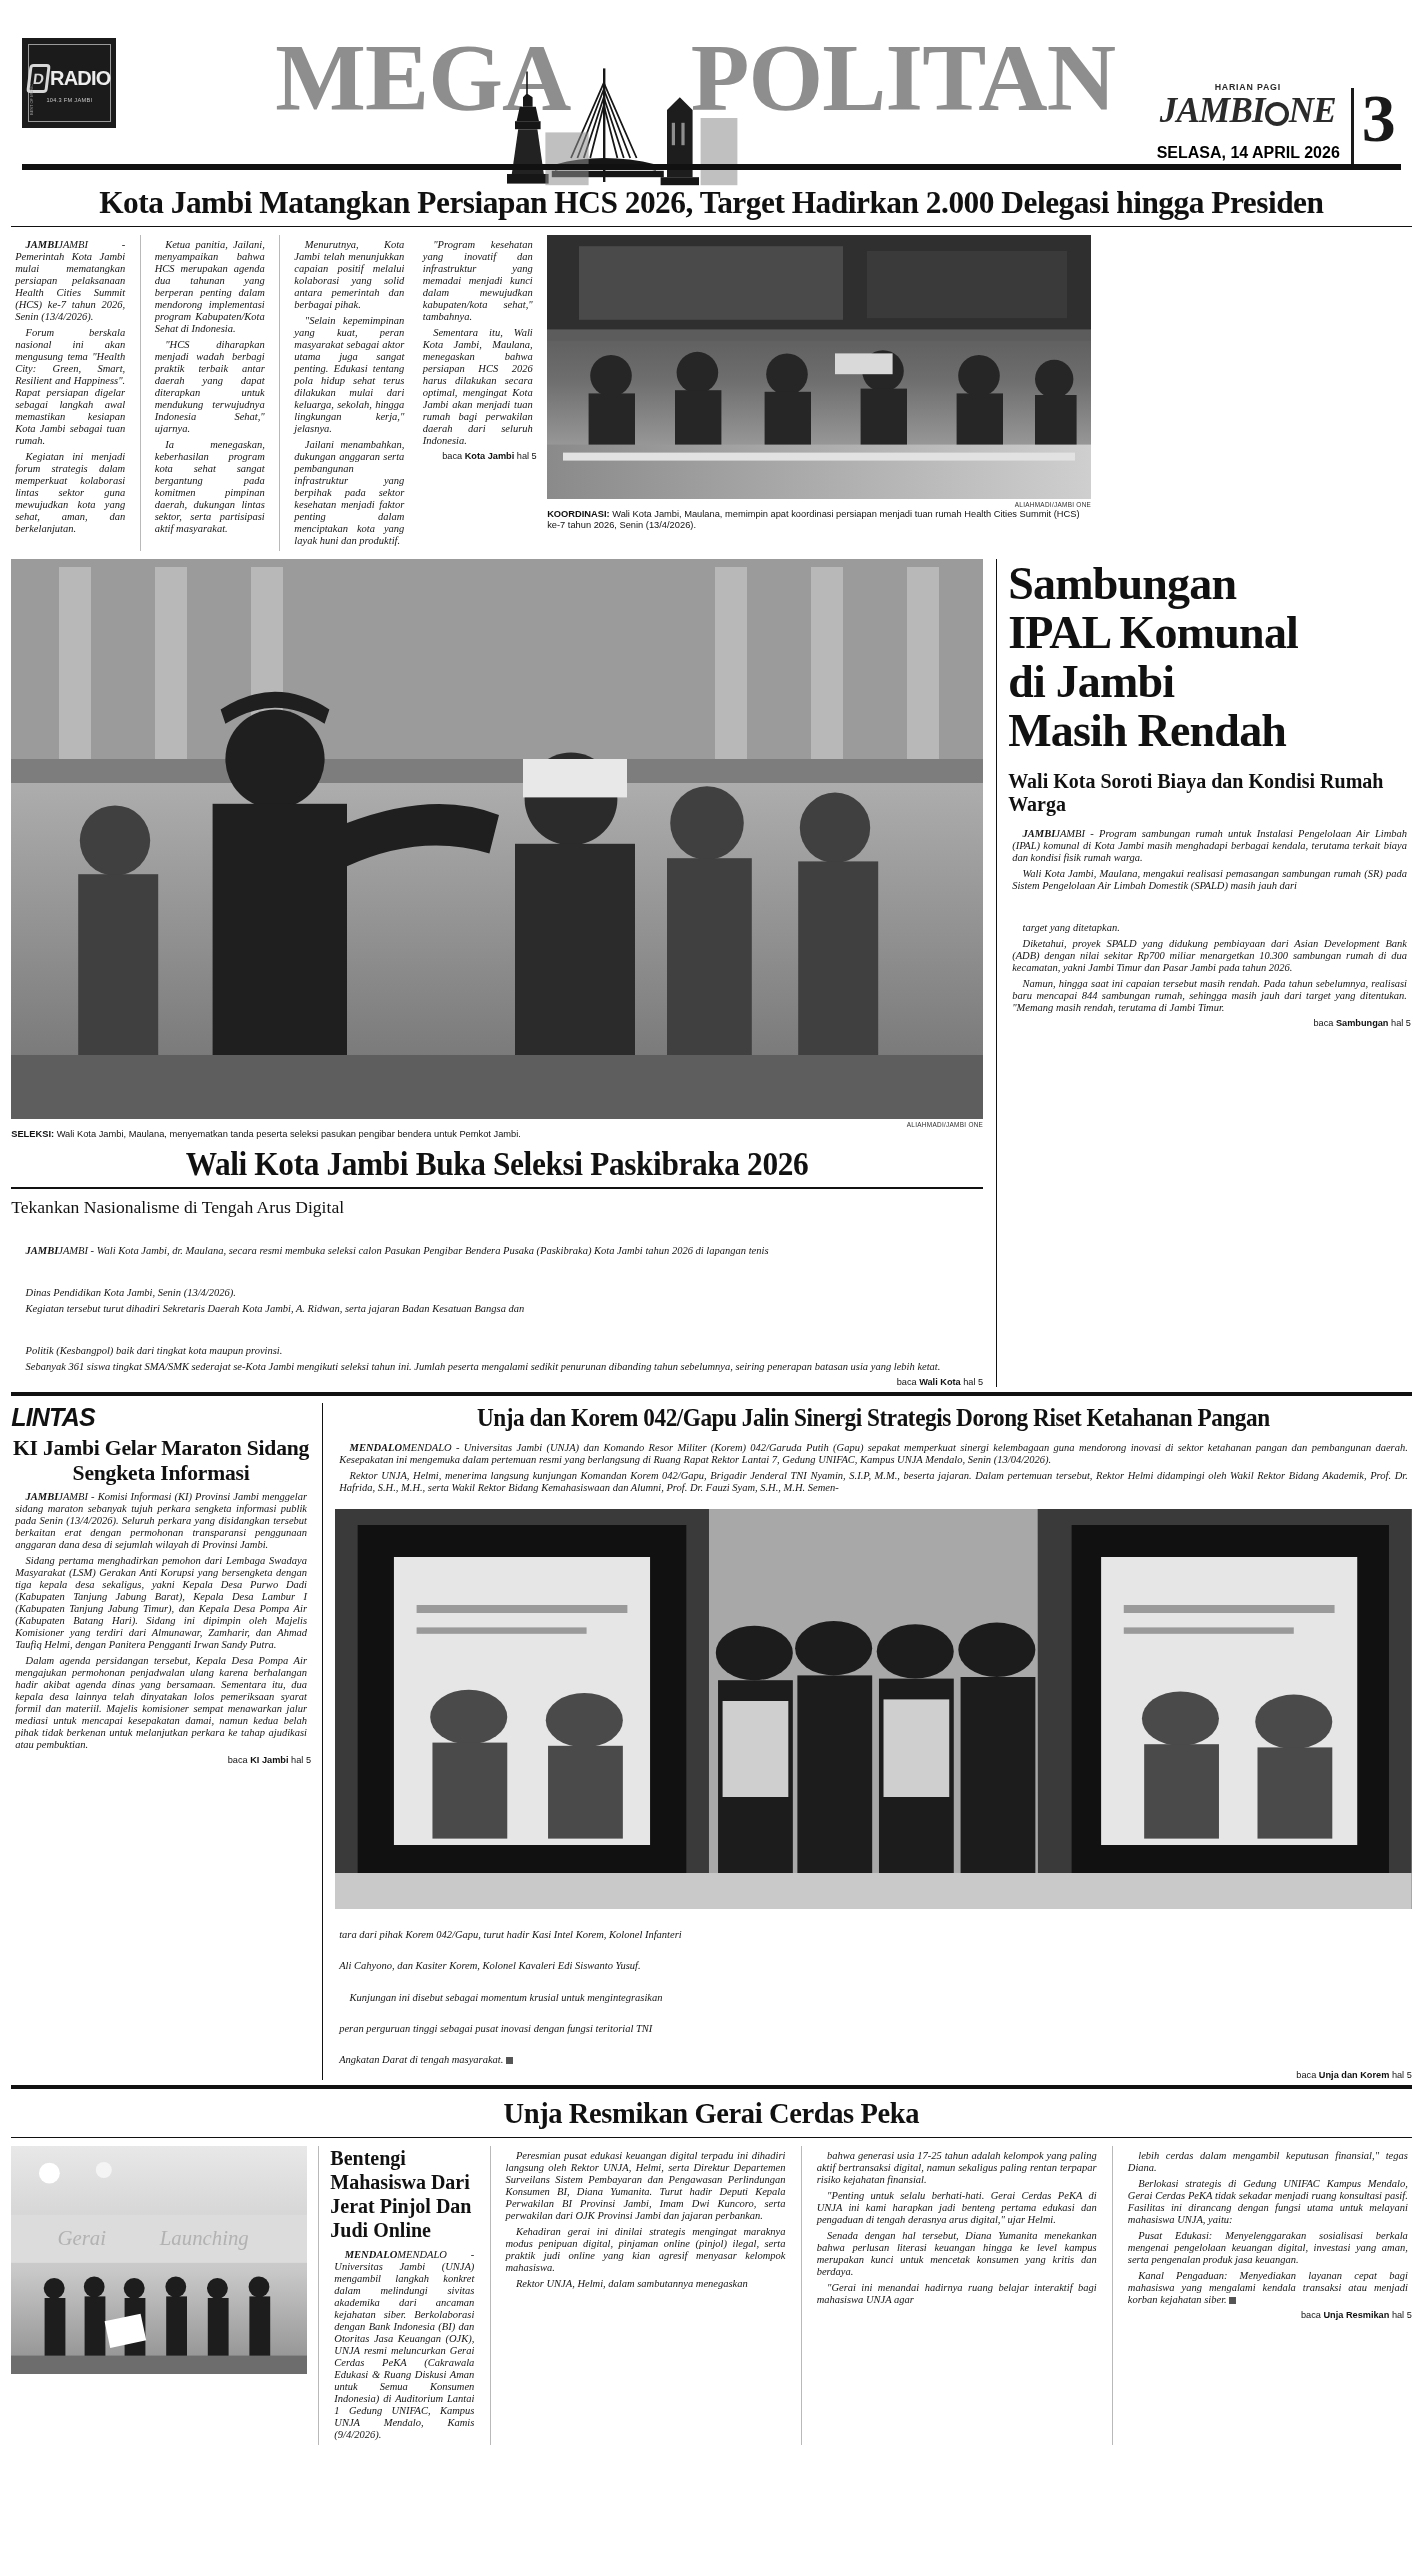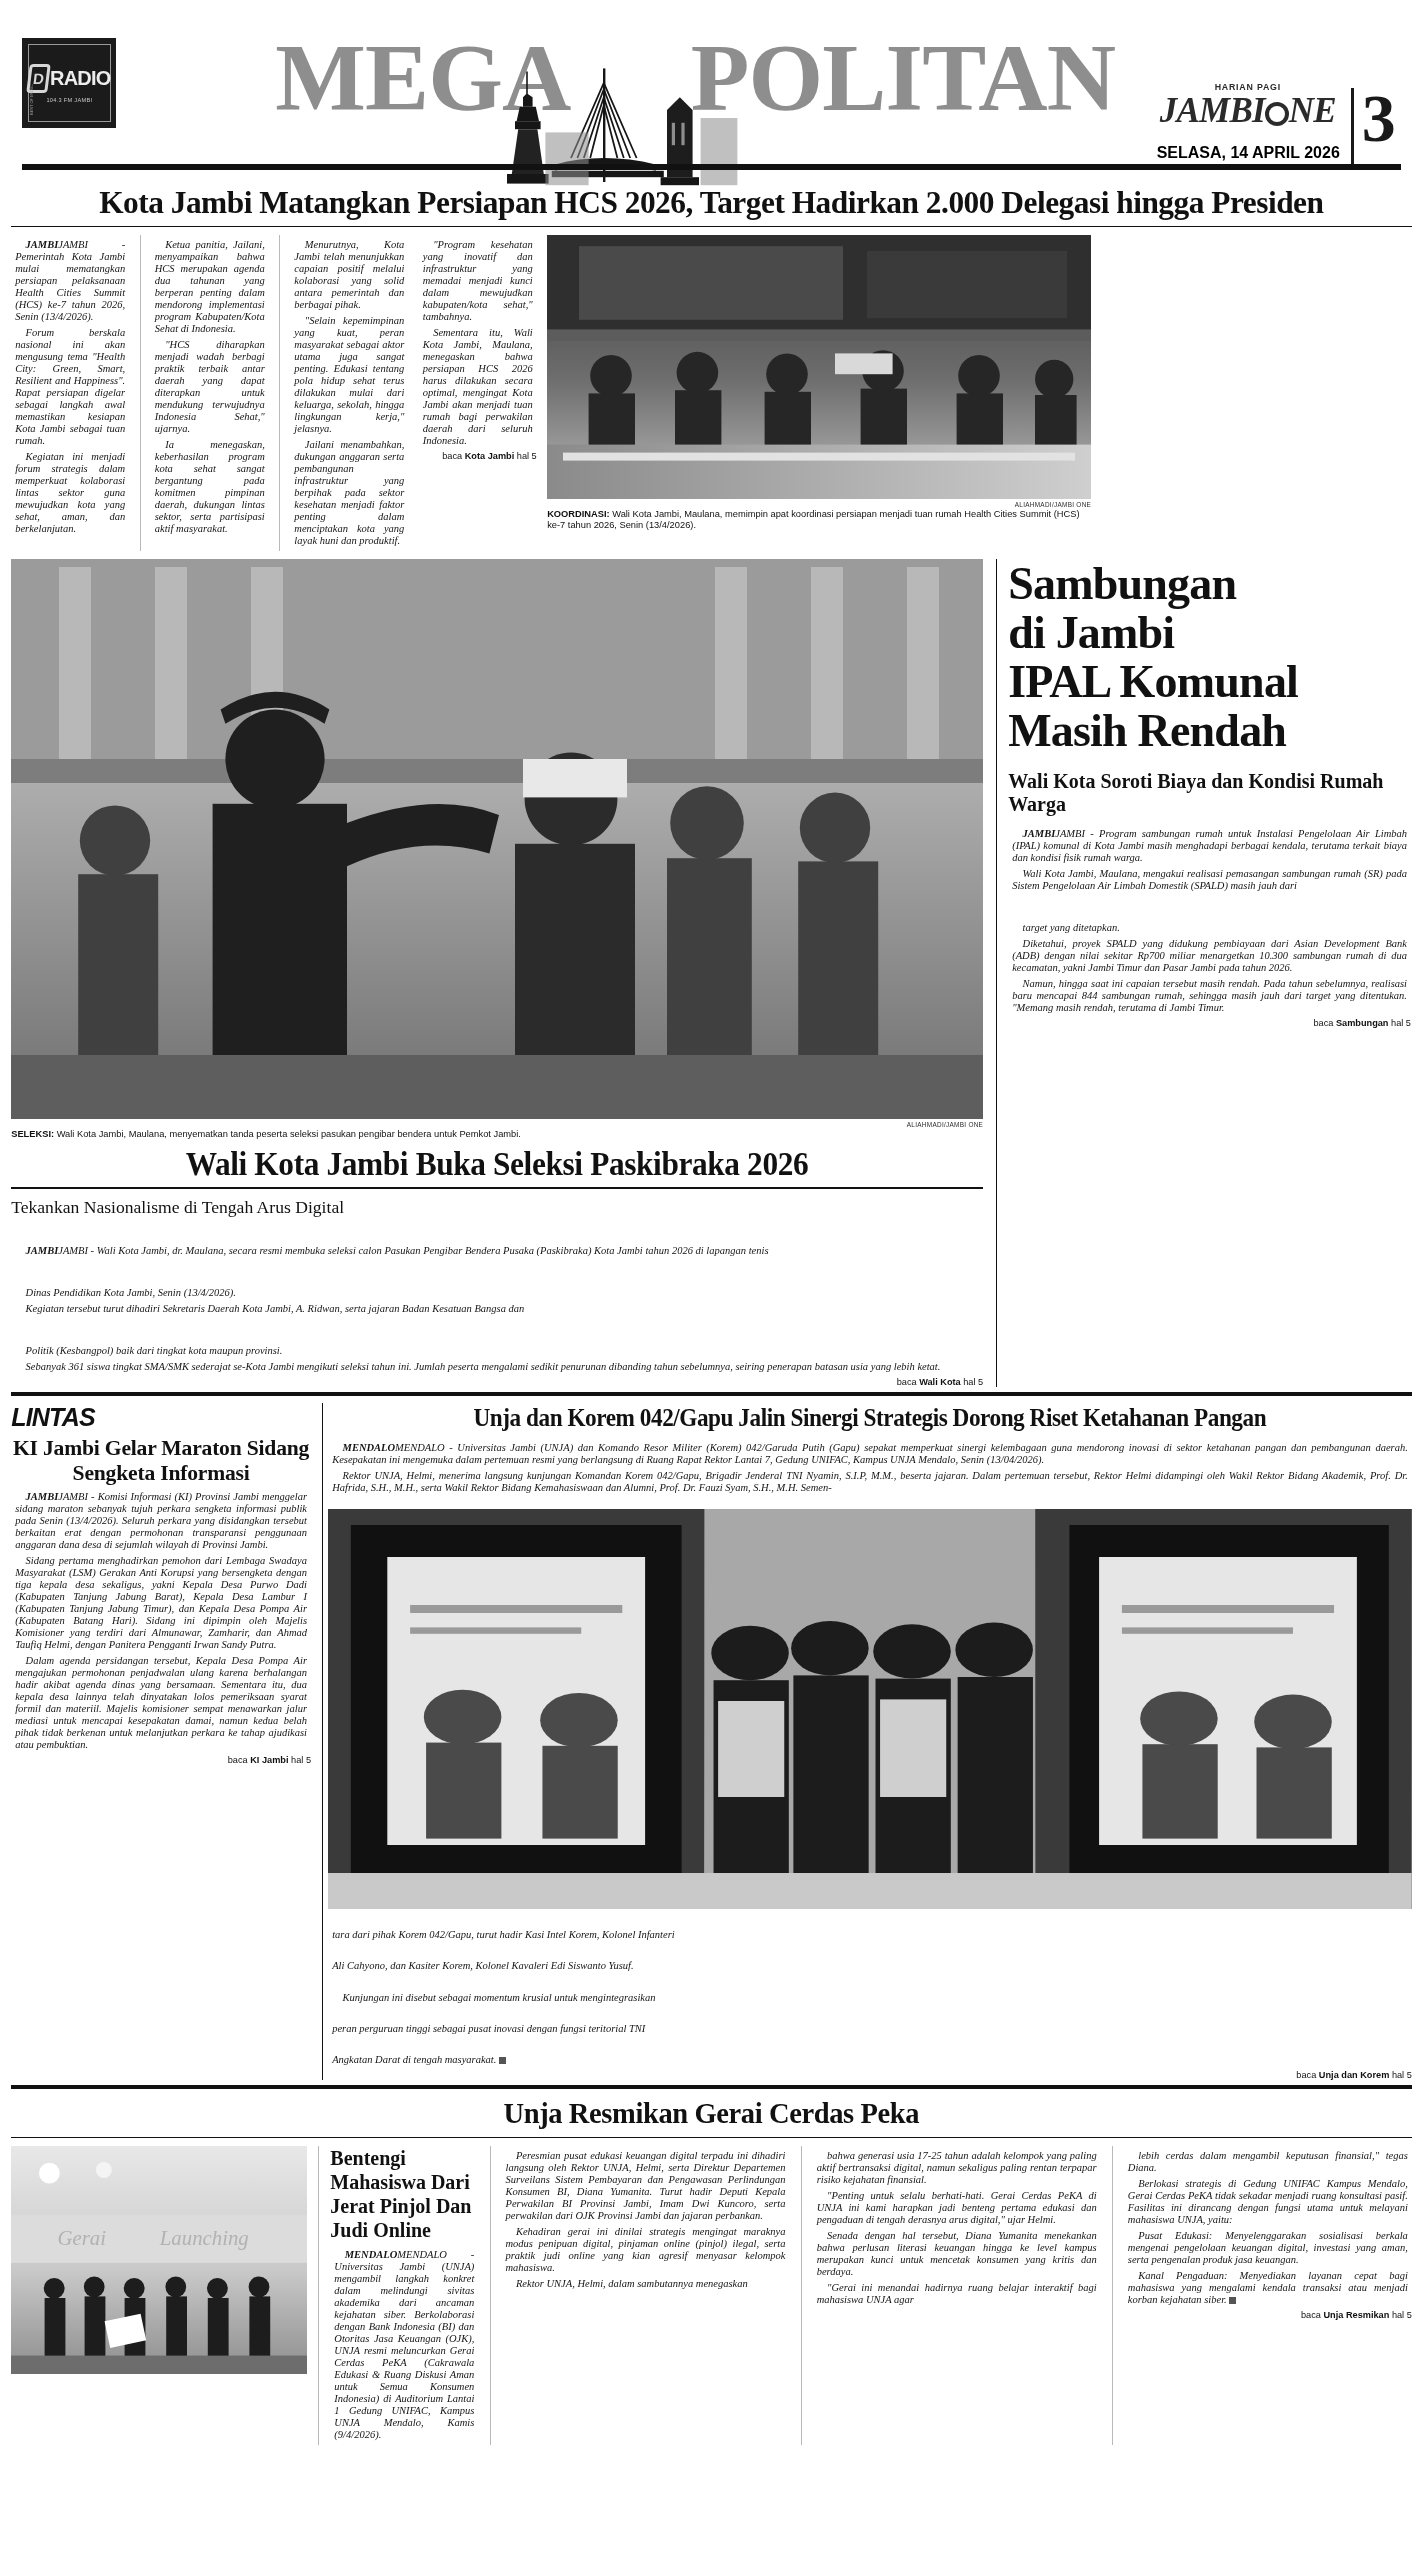--- a/index.html
+++ b/index.html
@@ -116,21 +116,21 @@
     margin:6.4px 0 4.8px 0; transform:scaleX(.95); transform-origin:center;
   }
   .kicker {
     font-family:"Liberation Serif", serif; font-size:17.6px; line-height:21.6px; color:#111;
   }
   .kicker-sm {
     font-family:"Liberation Serif", serif; font-weight:bold; font-size:20px; line-height:23px; color:#111;
   }
 
   
-  .sec3 { display:flex; gap:5px; margin-top:6.4px; }
+  .sec3 { display:flex; gap:12px; margin-top:6.4px; }
   .lintas-col { width:312px; border-right:1.6px solid #111; padding-right:11.2px; }
   .lintas-label { font-family:"Liberation Sans", sans-serif; font-style:italic; font-weight:bold;
     font-size:25px; letter-spacing:-0.8px; color:#111; margin-bottom:4.8px; }
   .lintas-head { font-family:"Liberation Serif", serif; font-weight:bold; font-size:21.6px;
     line-height:25px; text-align:center; margin:0 0 4.8px 0; letter-spacing:-0.2px;}
   .sec3-right { flex:1; }
   .sec3-head { font-family:"Liberation Serif", serif; font-weight:bold; font-size:25px;
     line-height:29px; text-align:center; letter-spacing:-0.5px; margin:0 0 6.4px 0;
     transform:scaleX(.93); transform-origin:center; }
 
@@ -372,22 +372,22 @@
             <b>Wali Kota</b>
             <span>hal 5</span>
           </div>
         </div>
       </div>
     </div>
 
     <div class="sec2-right">
       <div class="sub-headline">
         <div>Sambungan</div>
+        <div>IPAL Komunal</div>
         <div>di Jambi</div>
-        <div>IPAL Komunal</div>
         <div>Masih Rendah</div>
       </div>
       <div style="height:14.4px"></div>
       <div class="cols">
         <div class="col">
           <div class="kicker-sm">Wali Kota Soroti Biaya dan Kondisi Rumah Warga</div>
           <div style="height:8px"></div>
           <div class="body-text">
             <p><b class="lead-in">JAMBI</b><span>JAMBI - Program sambungan rumah untuk Instalasi Pengelolaan Air Limbah (IPAL) komunal di Kota Jambi masih menghadapi berbagai kendala, terutama terkait biaya dan kondisi fisik rumah warga.</span></p>
             <p>Wali Kota Jambi, Maulana, mengakui realisasi pemasangan sambungan rumah (SR) pada Sistem Pengelolaan Air Limbah Domestik (SPALD) masih jauh dari</p>

